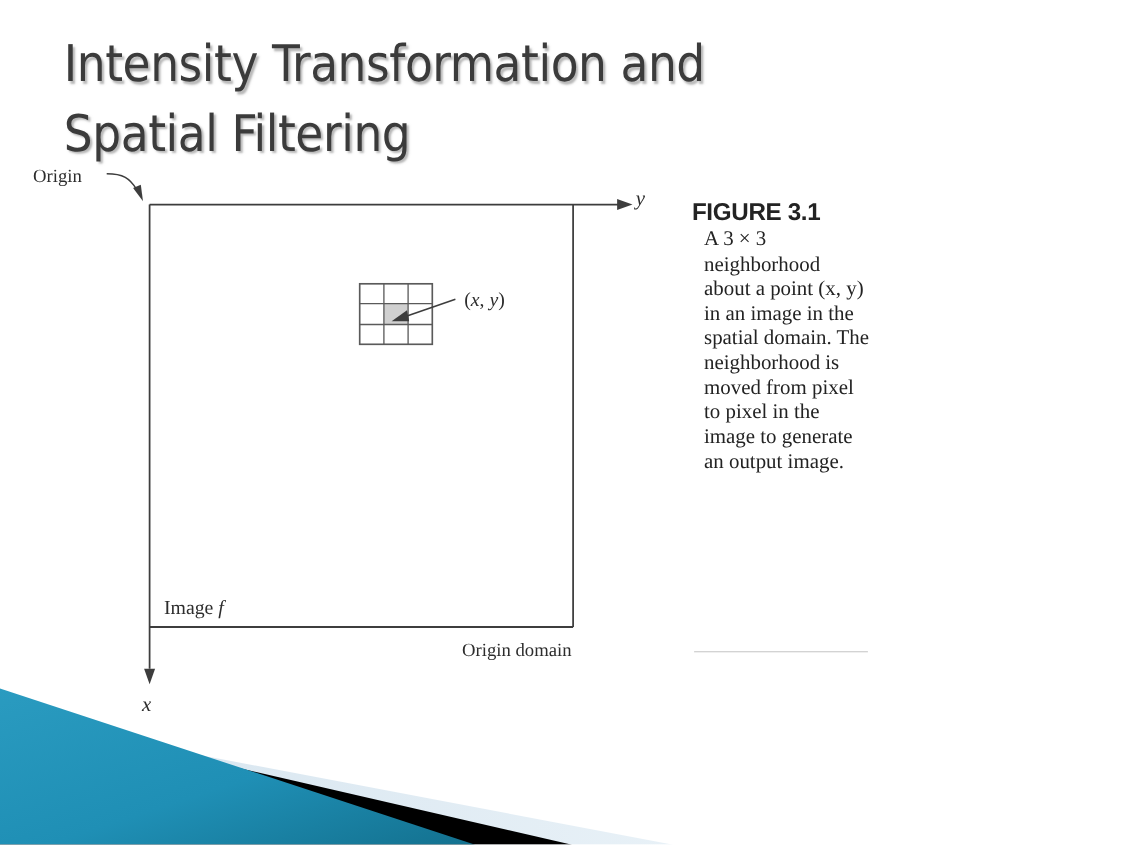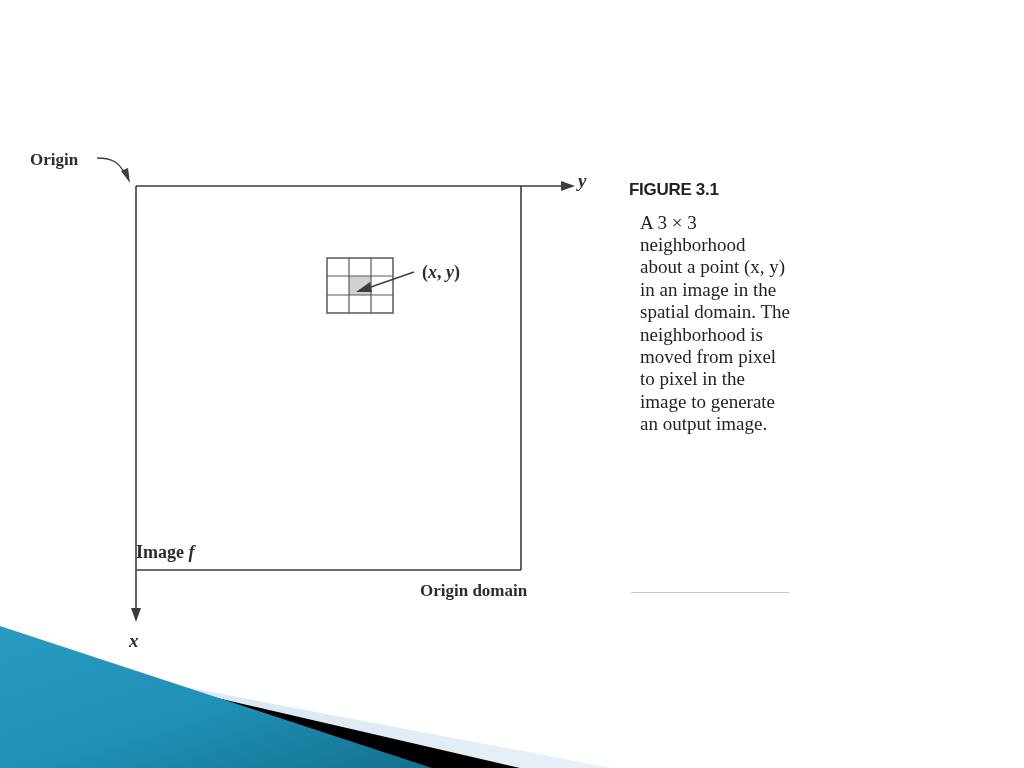--- a/index.html
+++ b/index.html
@@ -37,60 +37,59 @@
     white-space: pre-line;
   }
 
   
   .figure-area {
     position: absolute;
     left: 0;
     top: 0;
     width: 1024px;
     height: 700px;
-    font-weight: bold;
   }
   .fig-svg {
     position: absolute;
     left: 0;
     top: 0;
   }
 
   
   .fig-label {
     position: absolute;
     font-family: "Liberation Serif", serif;
     color: #2d2d2d;
     white-space: nowrap;
   }
   .lbl-origin   { left: 30px;  top: 150px; font-size: 17px; }
   .lbl-y        { left: 578px; top: 170px; font-size: 19px; font-style: italic; }
   .lbl-x        { left: 129px; top: 630px; font-size: 19px; font-style: italic; }
   .lbl-xy       { left: 422px; top: 262px; font-size: 18px; }
   .lbl-nbhd     { left: 228px; top: 325px; font-size: 17px; }
-  .lbl-imagef   { left: 136px; top: 542px; font-size: 18px; }
+  .lbl-imagef   { left: 149px; top: 542px; font-size: 18px; }
   .lbl-spatial  { left: 420px; top: 581px; font-size: 17px; }
   .ital { font-style: italic; }
 
   
   .caption {
     position: absolute;
     left: 629px;
     top: 180px;
     width: 162px;
     font-family: "Liberation Serif", serif;
     color: #232323;
   }
   .caption-title {
     font-family: "Liberation Sans", sans-serif;
     font-weight: bold;
-    font-size: 17px;
+    font-size: 22px;
     letter-spacing: -0.3px;
     line-height: 1.15;
-    margin-bottom: 12px;
+    margin-bottom: 2px;
   }
   .caption-body {
     font-size: 19px;
     line-height: 1.18;
     margin-left: 11px;
   }
   .caption-rule {
     position: absolute;
     left: 631px;
     top: 592px;
@@ -107,20 +106,22 @@
     width: 1024px;
     height: 160px;
     pointer-events: none;
   }
 </style>
 </head>
 <body>
 
 <div class="slide">
 
+  <div class="slide-title">Intensity Transformation and
+Spatial Filtering</div>
 
   <div class="figure-area">
     <svg class="fig-svg" width="1024" height="700" viewBox="0 0 1024 700">
 
       <g>
         <line x1="136" y1="186" x2="563" y2="186" stroke="#3d3d3d" stroke-width="1.6"></line>
         <polygon points="575,186 561,181 561,191" fill="#3d3d3d"></polygon>
       </g>
 
       <g>

